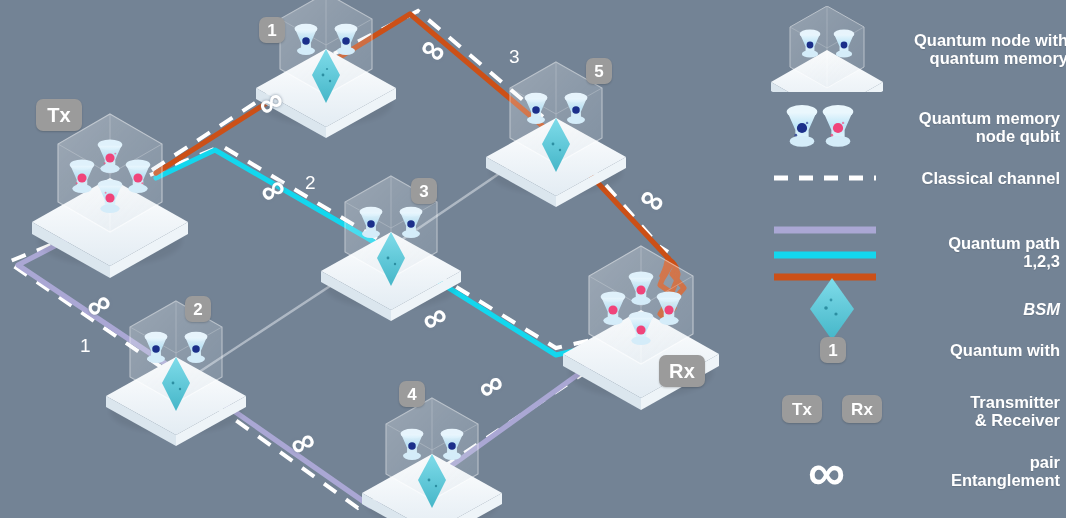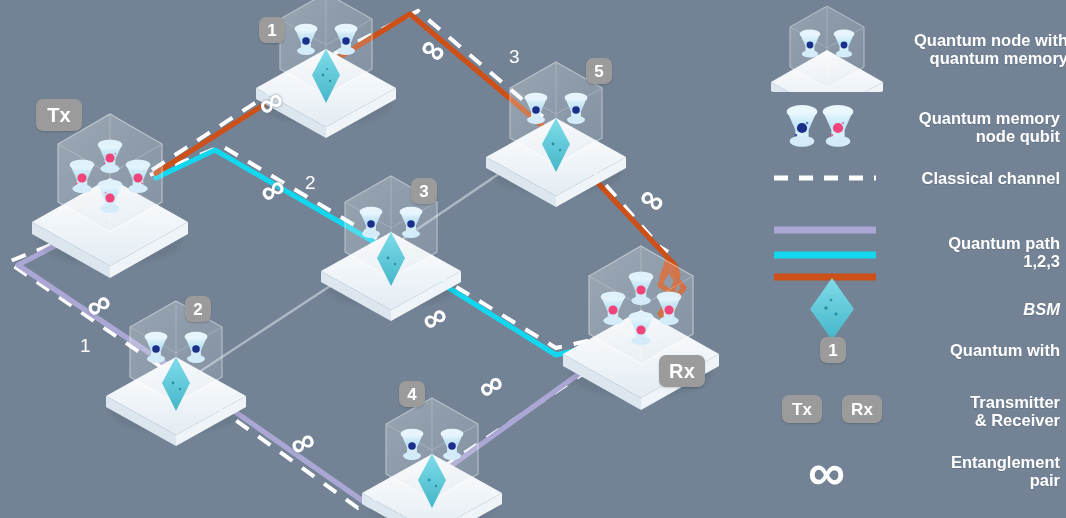--- a/index.html
+++ b/index.html
@@ -537,19 +537,19 @@
         <div>Transmitter</div>
         <div>&amp; Receiver</div>
       </div>
     </div>
 
     <div class="leg-row" style="left:0;top:448px;width:300px;">
       <div class="leg-icon" style="width:118px;height:46px;position:relative;">
         <div class="inf" style="position:absolute;left:48px;top:-2px;font-size:52px;">∞</div>
       </div>
       <div class="leg-text" style="width:182px;">
+        <div>pair</div>
         <div>Entanglement</div>
-        <div>pair</div>
       </div>
     </div>
 
   </div>
 </div>
 
 </body></html>

